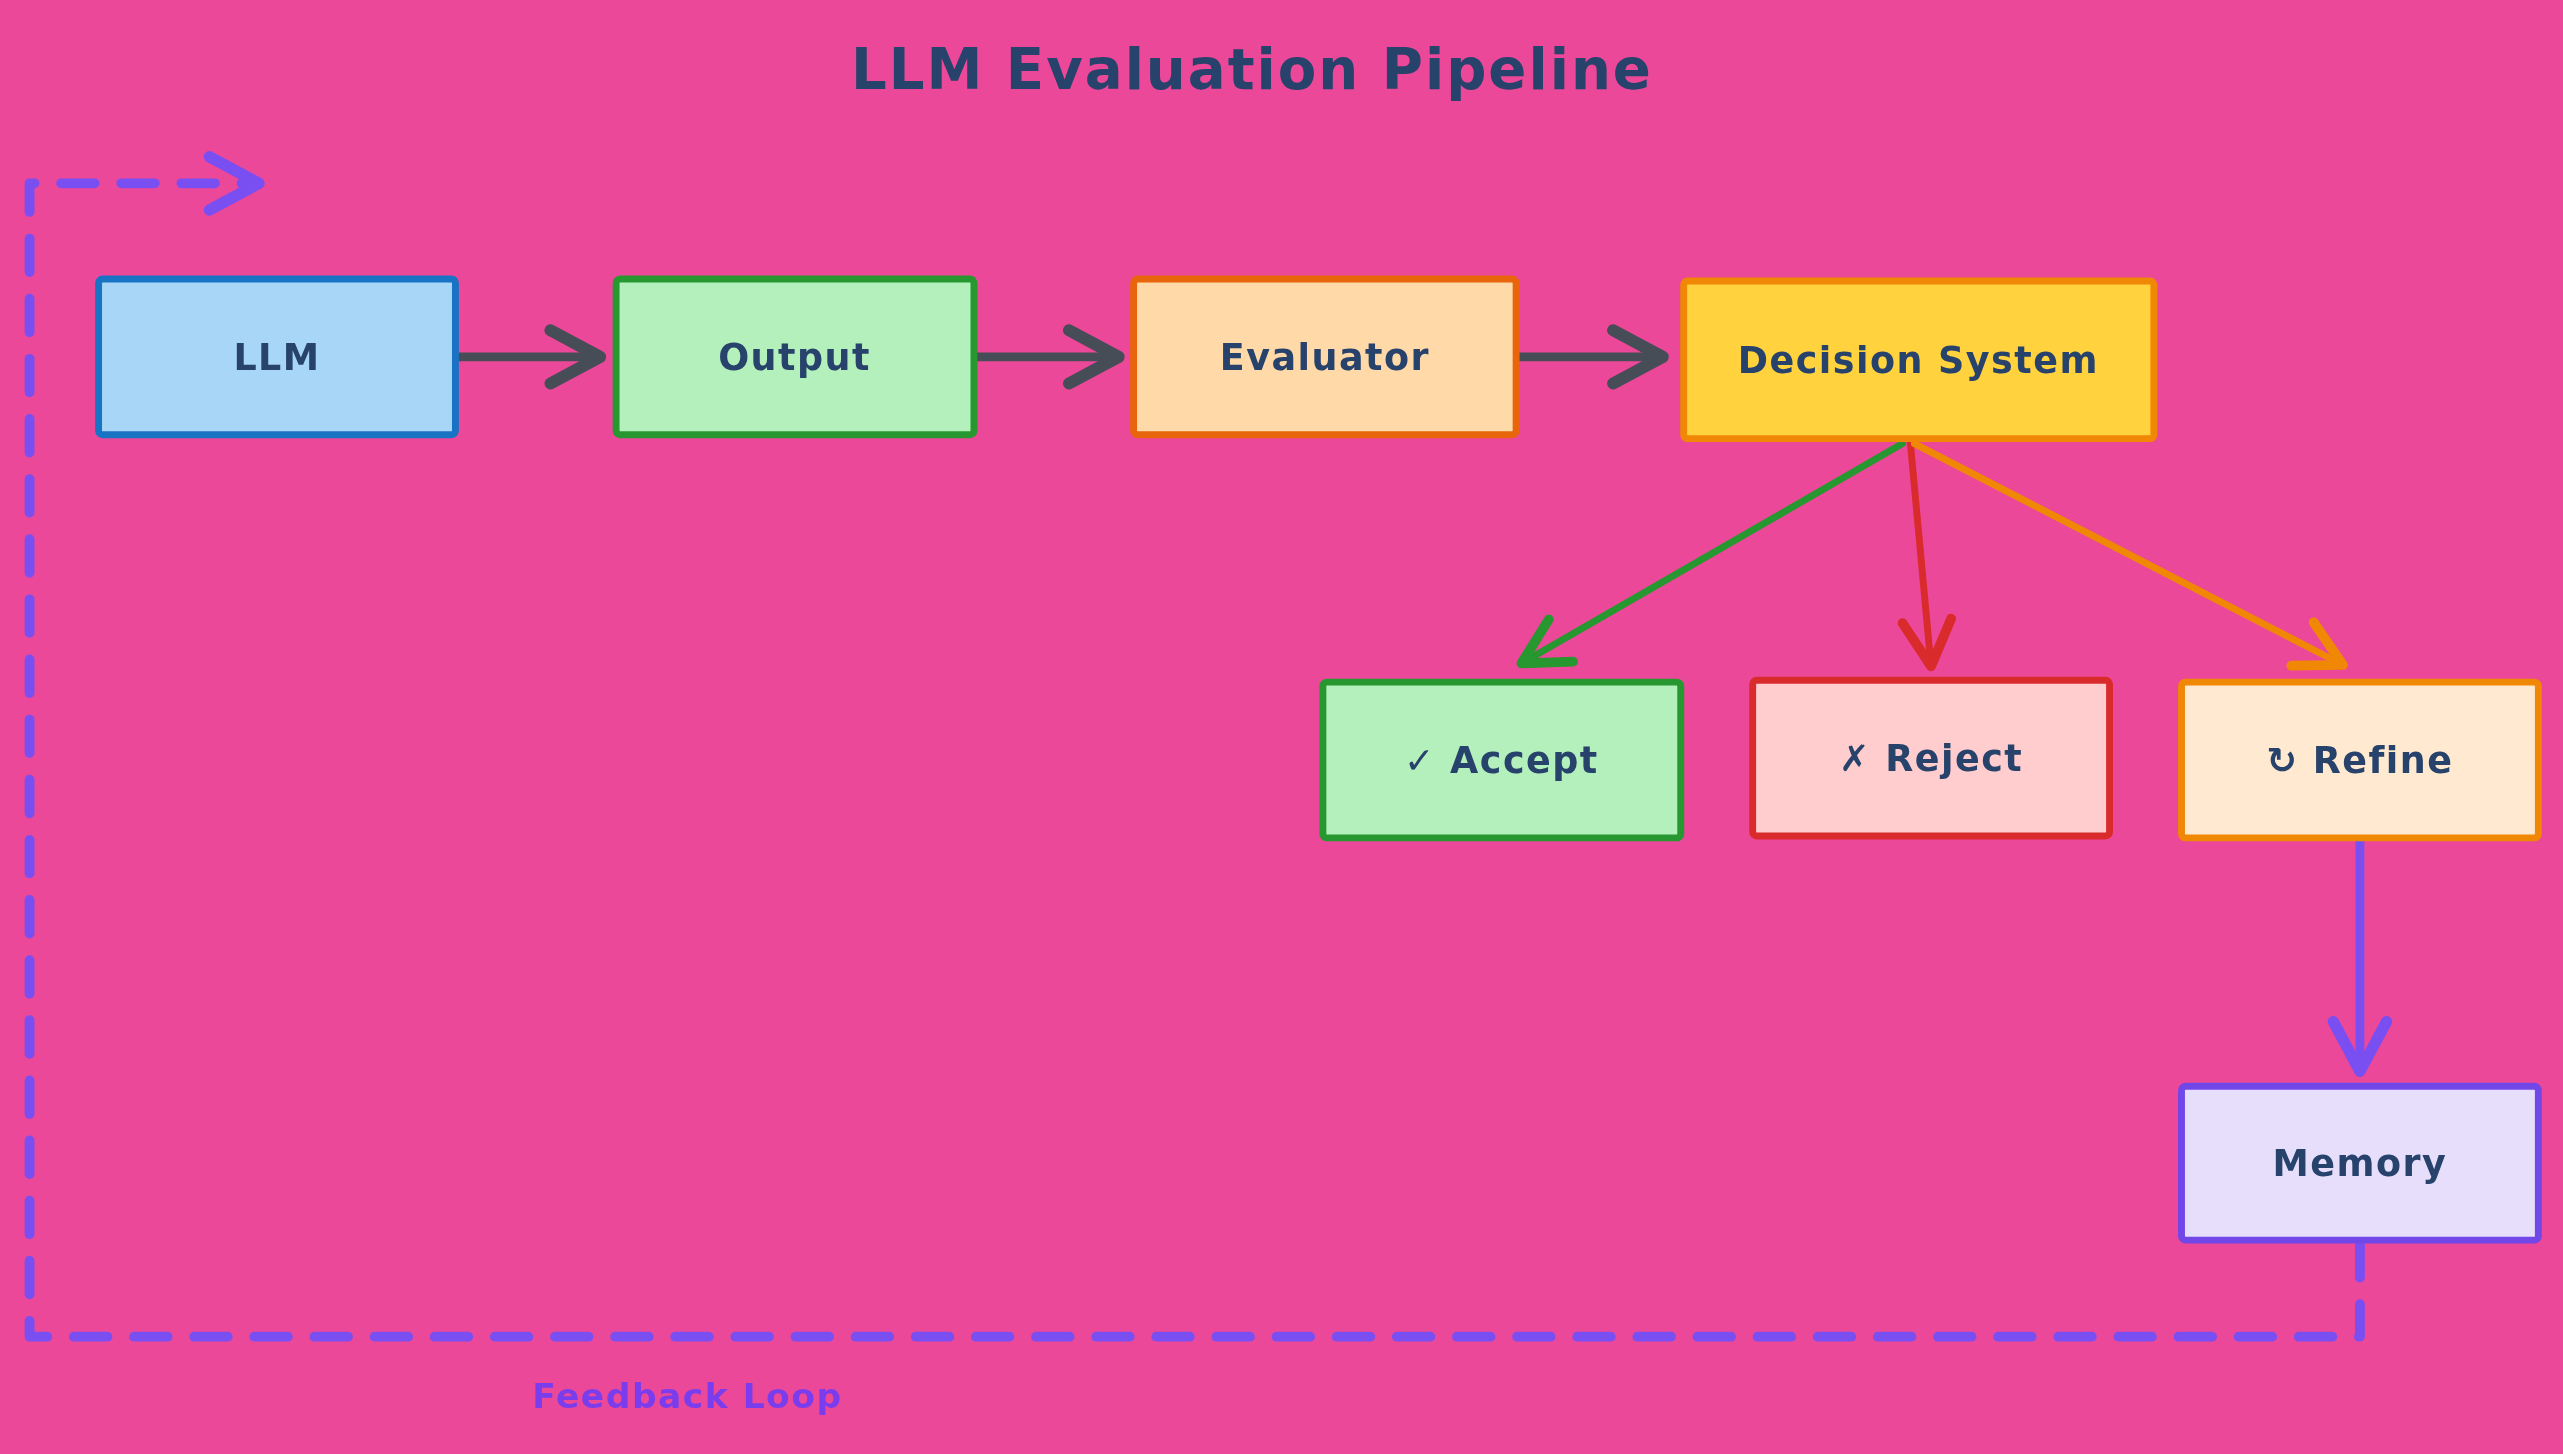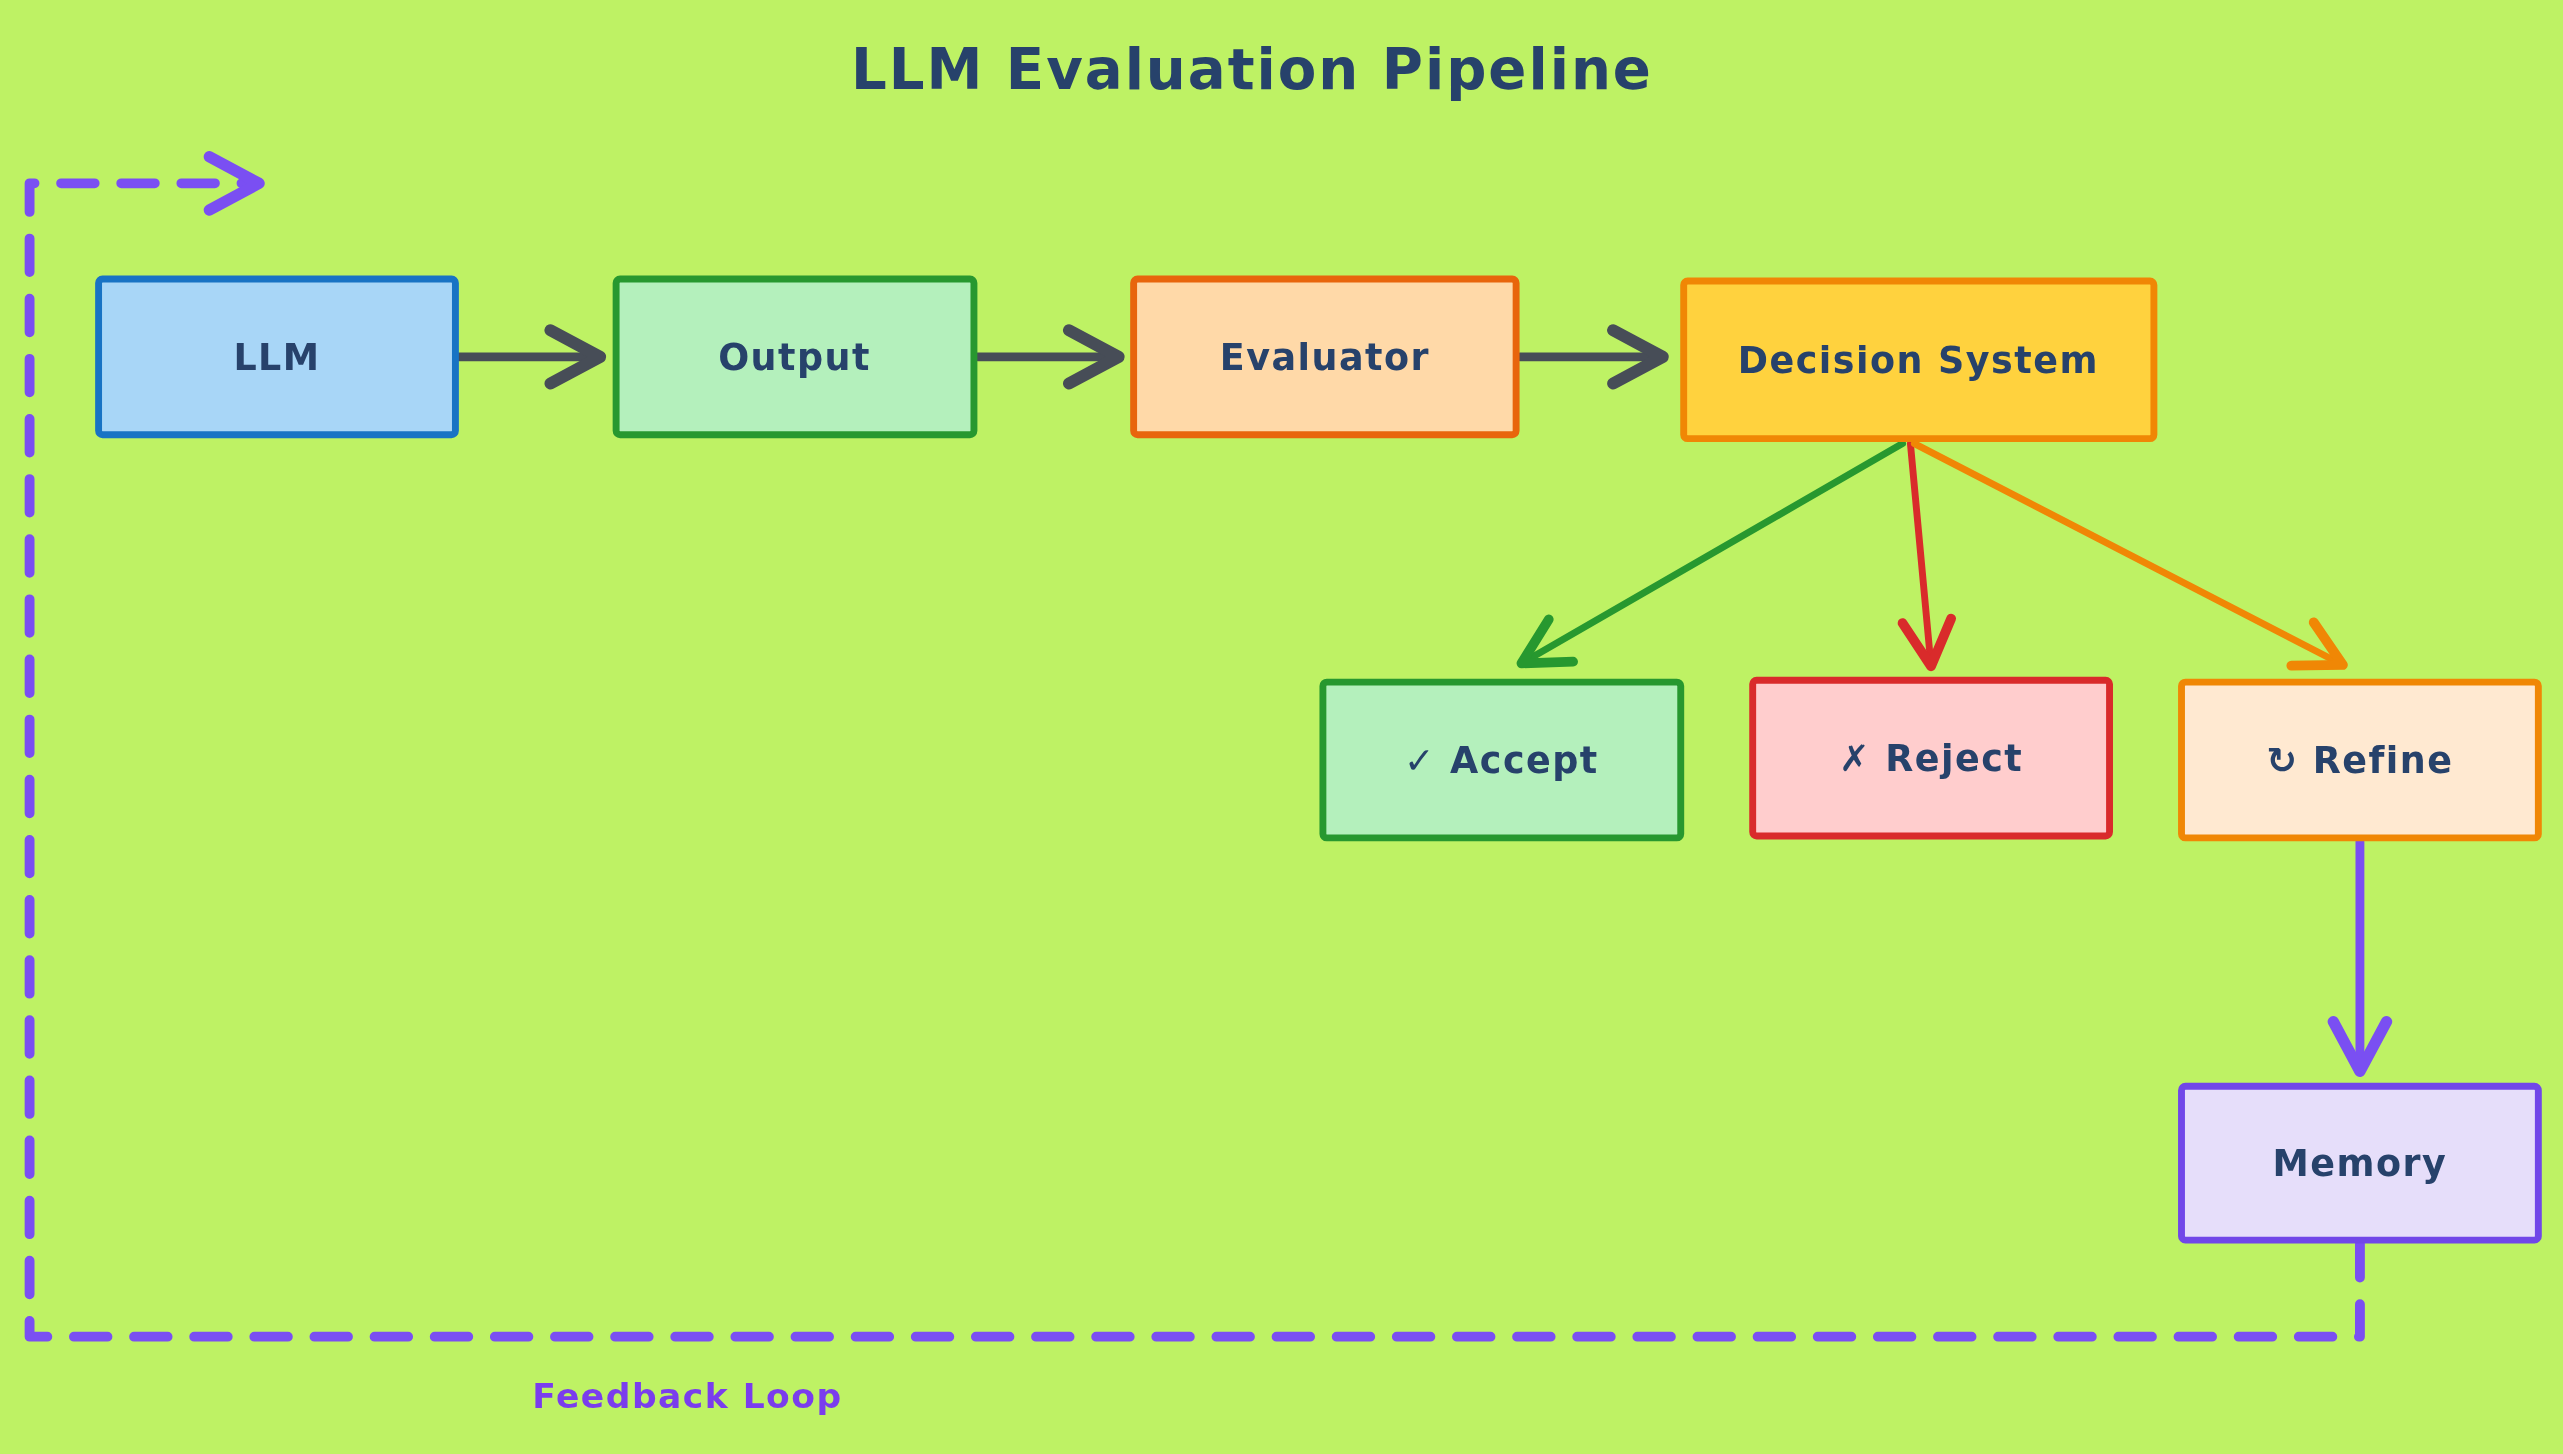--- a/index.html
+++ b/index.html
@@ -4,21 +4,21 @@
 <style>
   html, body {
     margin: 0;
     padding: 0;
     background: #ffffff;
   }
   .canvas {
     position: relative;
     width: 2563px;
     height: 1454px;
-    background: #bef264;
+    background: #ec4899;
     font-family: "DejaVu Sans", sans-serif;
     overflow: hidden;
   }
   svg.diagram {
     position: absolute;
     inset: 0;
     width: 2563px;
     height: 1454px;
   }
   .node-rect {

